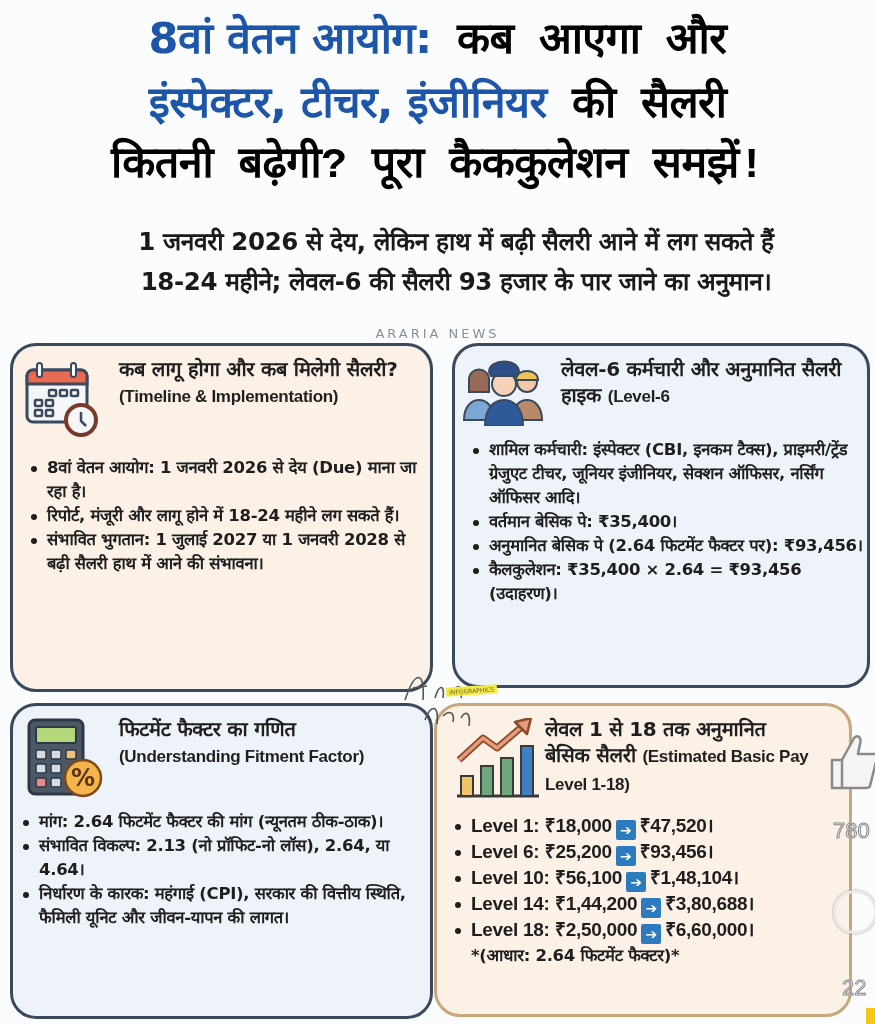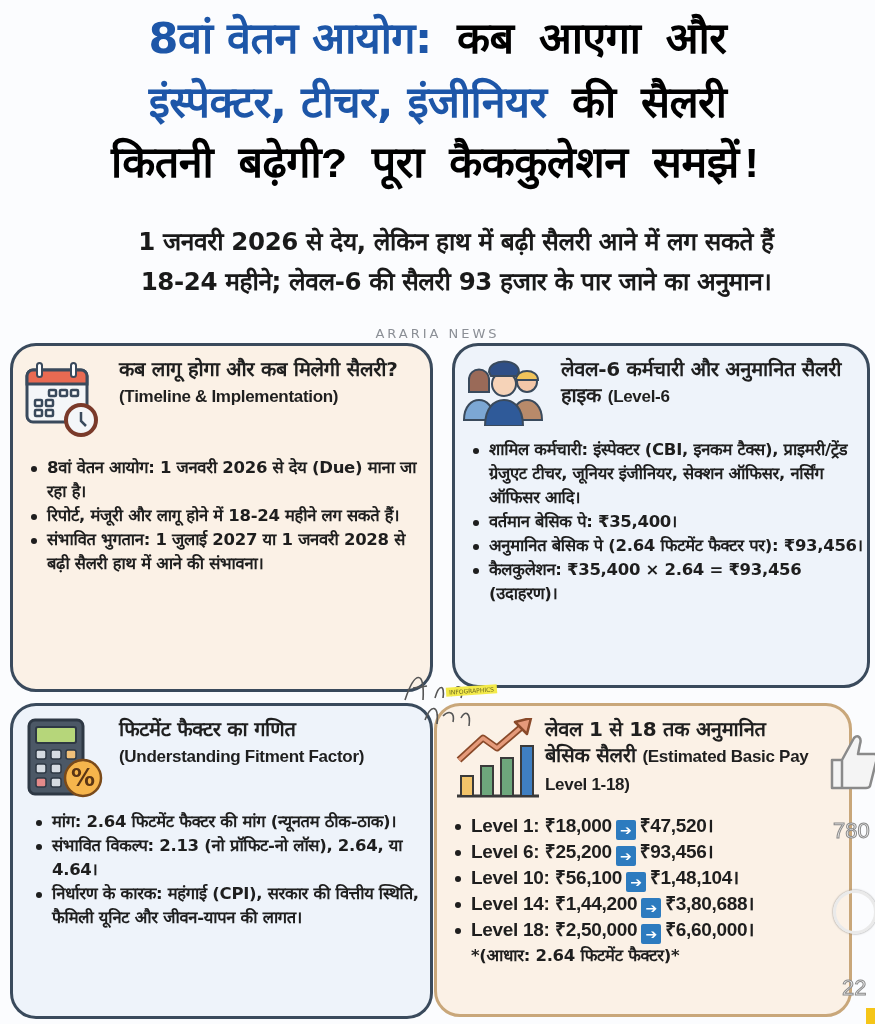--- a/index.html
+++ b/index.html
@@ -136,21 +136,21 @@
       <rect x="11" y="60" width="10" height="9" rx="2" fill="#e48a8a"></rect>
         <rect x="26" y="60" width="10" height="9" rx="2"></rect>
     </g>
     <circle cx="58" cy="60" r="18" fill="#f6b54c" stroke="#7a4a1a" stroke-width="2.5"></circle>
     <text x="58" y="68" text-anchor="middle" font-size="24" font-weight="bold" fill="#5a3515" font-family="DejaVu Sans, sans-serif">%</text>
   </svg>
   <div class="ptitle" style="left:106px;top:10px;width:305px">
     <span>फिटमेंट फैक्टर का गणित</span><br>
     <span class="en">(Understanding Fitment Factor)</span>
   </div>
-  <ul class="bullets" style="left:17px;top:104px;width:400px">
+  <ul class="bullets" style="left:4px;top:104px;width:400px">
     <li>मांग: 2.64 फिटमेंट फैक्टर की मांग (न्यूनतम ठीक-ठाक)।</li>
     <li>संभावित विकल्प: 2.13 (नो प्रॉफिट-नो लॉस), 2.64, या 4.64।</li>
     <li>निर्धारण के कारक: महंगाई (CPI), सरकार की वित्तीय स्थिति, फैमिली यूनिट और जीवन-यापन की लागत।</li>
   </ul>
 </div>
 
 <div class="panel tan p4">
   <svg class="icon" style="left:16px;top:12px" width="90" height="84" viewBox="0 0 90 84">
     <line x1="4" y1="78" x2="86" y2="78" stroke="#3a3a3a" stroke-width="3"></line>
     <rect x="8" y="58" width="12" height="20" fill="#f2c46a" stroke="#3a3a3a" stroke-width="2"></rect>

